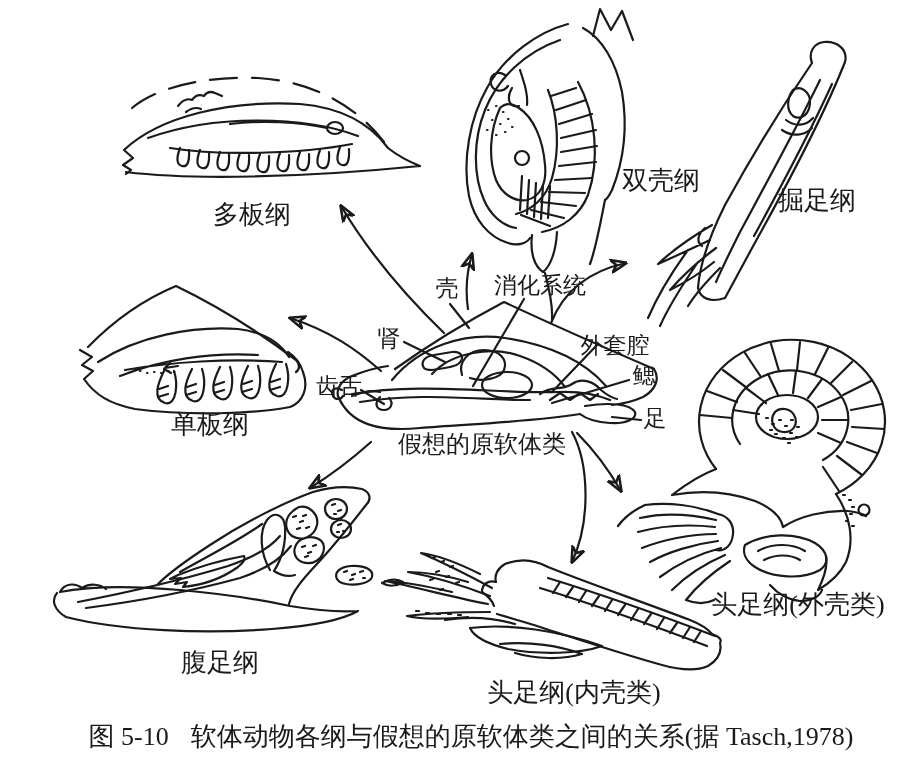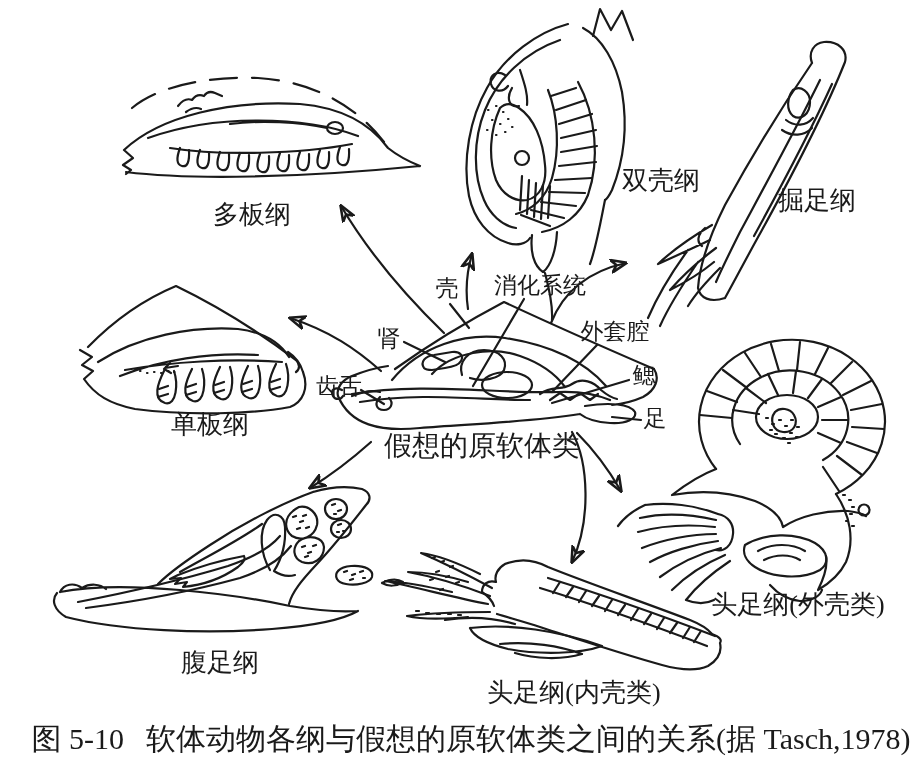--- a/index.html
+++ b/index.html
@@ -8,22 +8,22 @@
   .stage svg{position:absolute;left:0;top:0}
   .stage svg *{stroke:var(--ink,#1a1a1a);stroke-width:2.2;fill:none;stroke-linecap:round;stroke-linejoin:round}
   .thick{stroke-width:9.5}
   .thin{stroke-width:1.7}
   .plates{stroke-width:10.5;stroke-dasharray:27 15;stroke-linecap:butt}
   .fillink{fill:var(--ink,#1a1a1a);stroke:none}
   .speck{stroke-width:2.9}
   .lbl{position:absolute;transform:translateX(-50%);white-space:nowrap;line-height:1}
   .cls{font-size:26px}
   .ana{font-size:23px}
-  .anc{font-size:28px}
-  .caption{position:absolute;white-space:nowrap;line-height:1;font-size:30px;left:471px;top:724px;transform:translateX(-50%)}
+  .anc{font-size:24px}
+  .caption{position:absolute;white-space:nowrap;line-height:1;font-size:26px;left:471px;top:724px;transform:translateX(-50%)}
   .capgap{display:inline-block;width:22px}
 </style>
 </head>
 <body>
 
 <div class="stage">
 
 <svg width="921" height="770" viewBox="0 0 921 770">
   <defs>
     <marker id="ah" viewBox="0 0 14 13" refX="13" refY="6.5" markerWidth="17" markerHeight="15" markerUnits="userSpaceOnUse" orient="auto">
@@ -223,21 +223,21 @@
 <div class="lbl cls" style="left:817px;top:188px">掘足纲</div>
 <div class="lbl cls" style="left:210px;top:412px">单板纲</div>
 <div class="lbl cls" style="left:220px;top:650px">腹足纲</div>
 <div class="lbl cls" style="left:574px;top:680px">头足纲(内壳类)</div>
 <div class="lbl cls" style="left:798px;top:592px">头足纲(外壳类)</div>
 
 <div class="lbl ana" style="left:447px;top:277px">壳</div>
 <div class="lbl ana" style="left:540px;top:274px">消化系统</div>
 <div class="lbl ana" style="left:389px;top:327px">肾</div>
 <div class="lbl ana" style="left:339px;top:375px">齿舌</div>
-<div class="lbl ana" style="left:615px;top:320px">外套腔</div>
+<div class="lbl ana" style="left:615px;top:334px">外套腔</div>
 <div class="lbl ana" style="left:644px;top:364px">鳃</div>
 <div class="lbl ana" style="left:655px;top:407px">足</div>
 <div class="lbl anc" style="left:482px;top:432px">假想的原软体类</div>
 
 <div class="caption">
   <span>图 5-10</span><span class="capgap"></span><span>软体动物各纲与假想的原软体类之间的关系</span><span>(据 Tasch,1978)</span>
 </div>
 
 </div>
 

